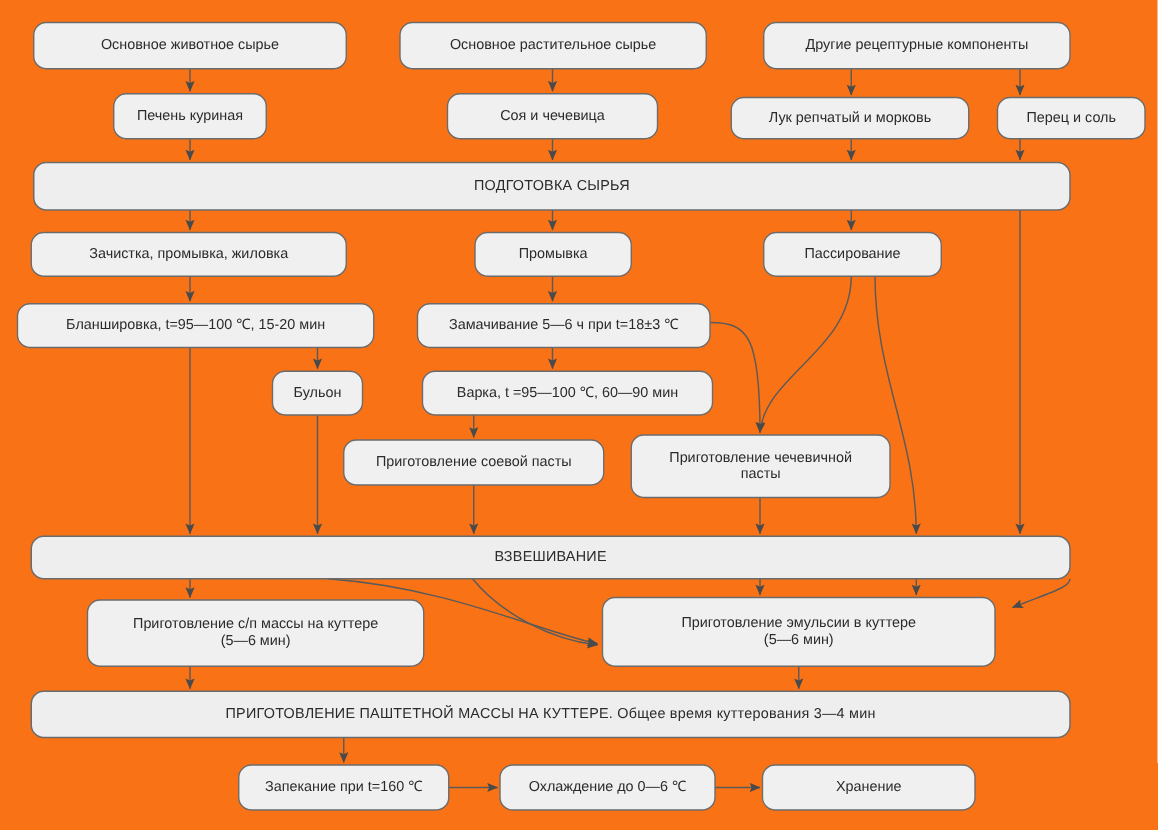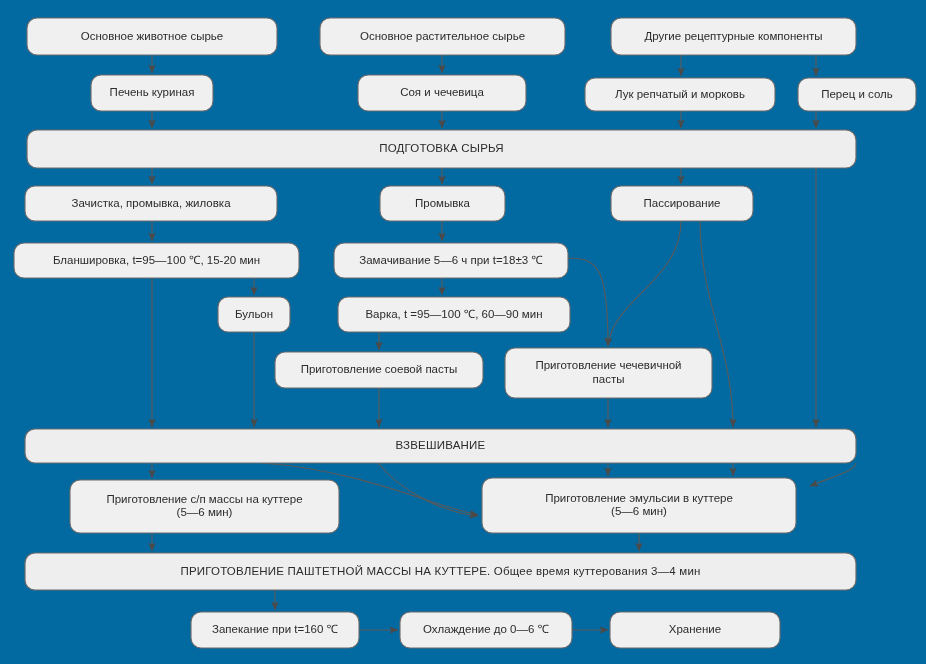--- a/index.html
+++ b/index.html
@@ -4,21 +4,21 @@
 <style>
   html, body {
     margin: 0;
     padding: 0;
     background: #f2f2f2;
   }
   #canvas-wrap {
     position: relative;
     width: 926px;
     height: 664px;
-    background: #0369a1;
+    background: #f97316;
     overflow: hidden;
     font-family: "Liberation Sans", sans-serif;
   }
   svg.flow {
     display: block;
     width: 926px;
     height: 664px;
   }
   .node-rect {
     fill: #f0f0f0;

